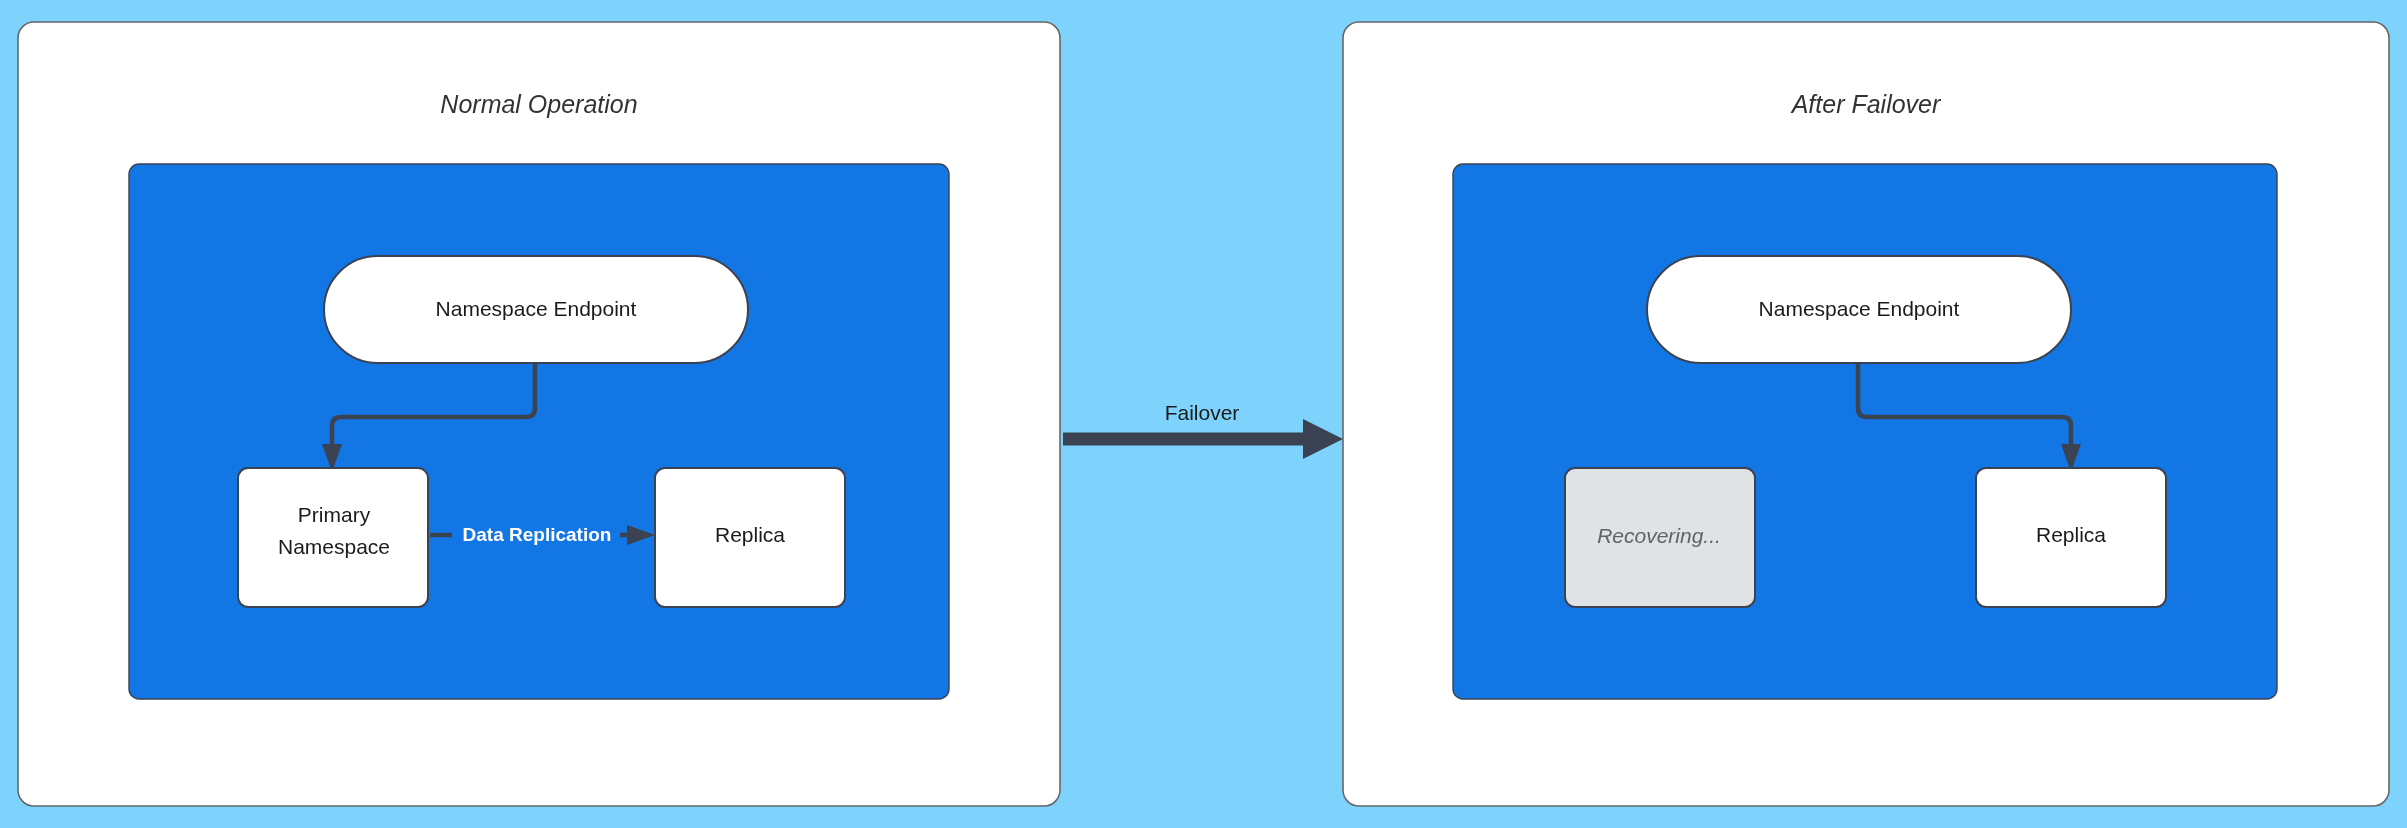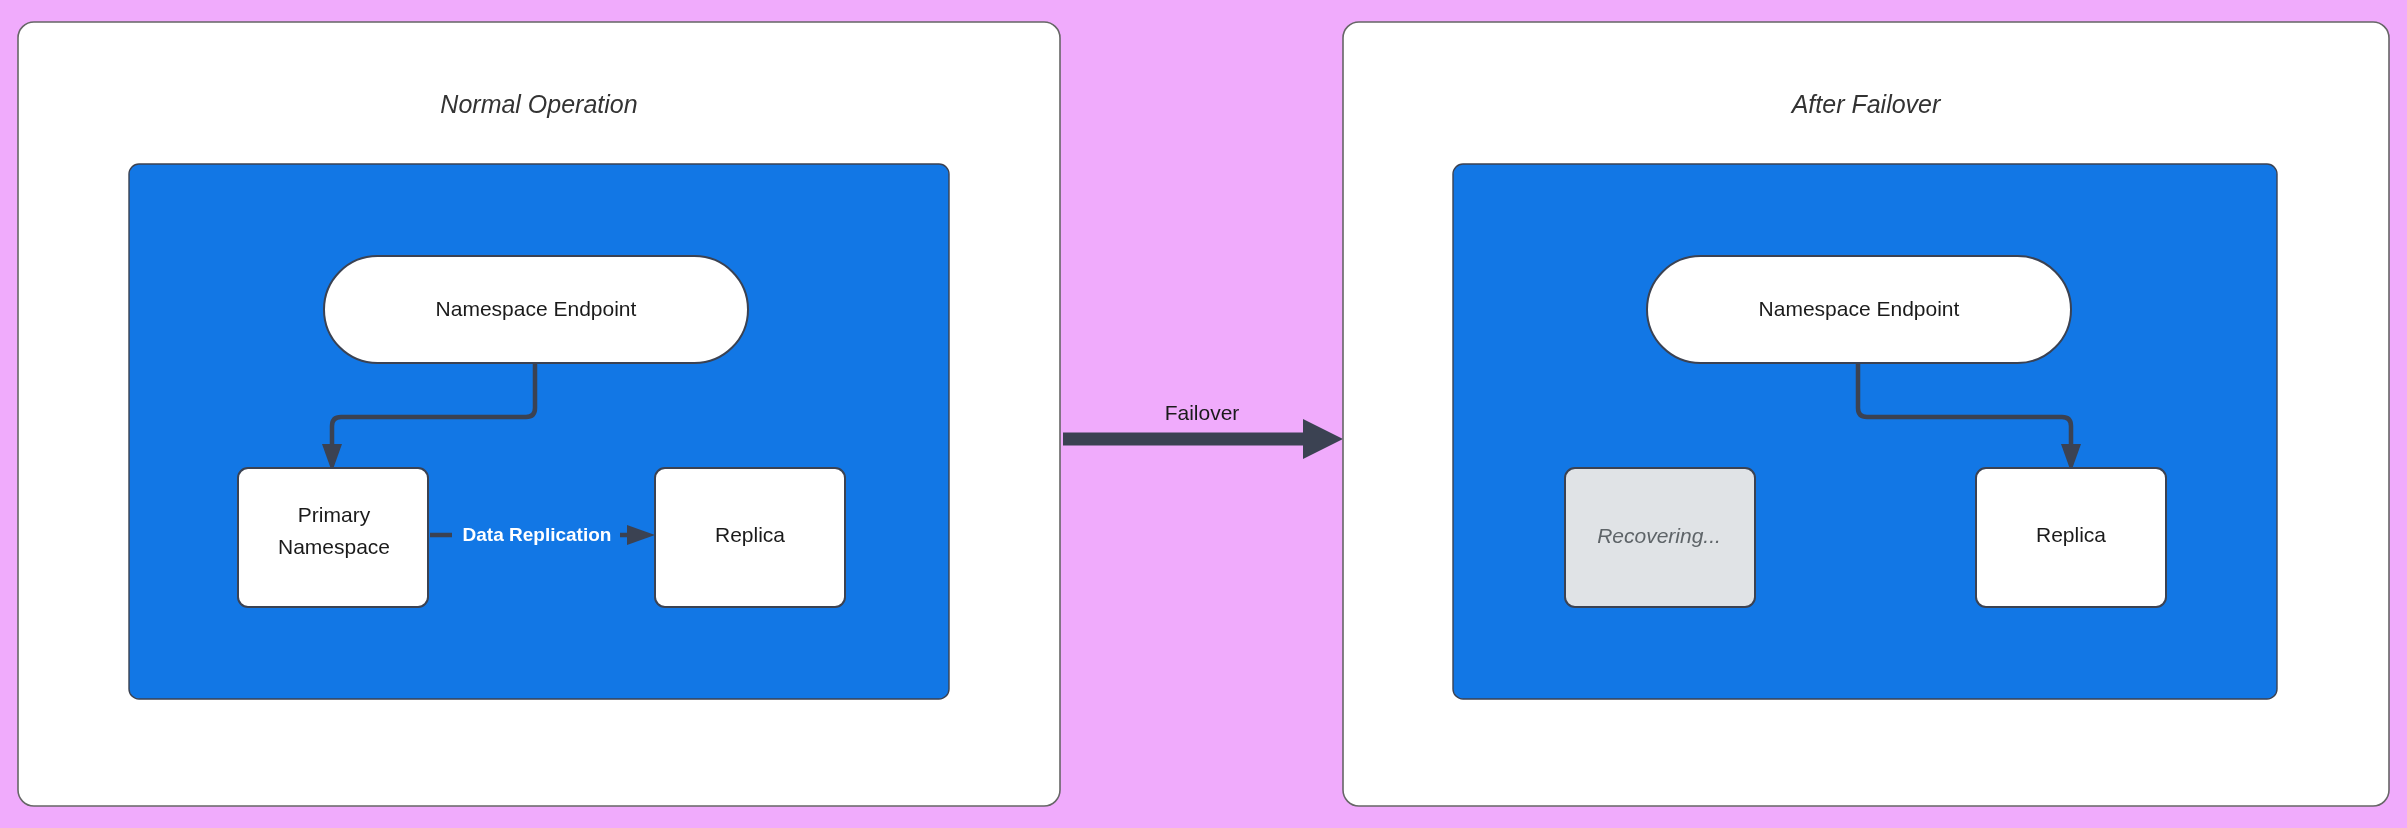--- a/index.html
+++ b/index.html
@@ -10,21 +10,21 @@
   body {
     width: 2407px;
     height: 828px;
     font-family: "Liberation Sans", sans-serif;
     overflow: hidden;
   }
   #stage {
     position: relative;
     width: 2407px;
     height: 828px;
-    background: #f0abfc;
+    background: #7dd3fc;
     text-decoration: underline;
   }
   svg.layer {
     position: absolute;
     left: 0;
     top: 0;
     width: 2407px;
     height: 828px;
   }
   .panel-frame {

